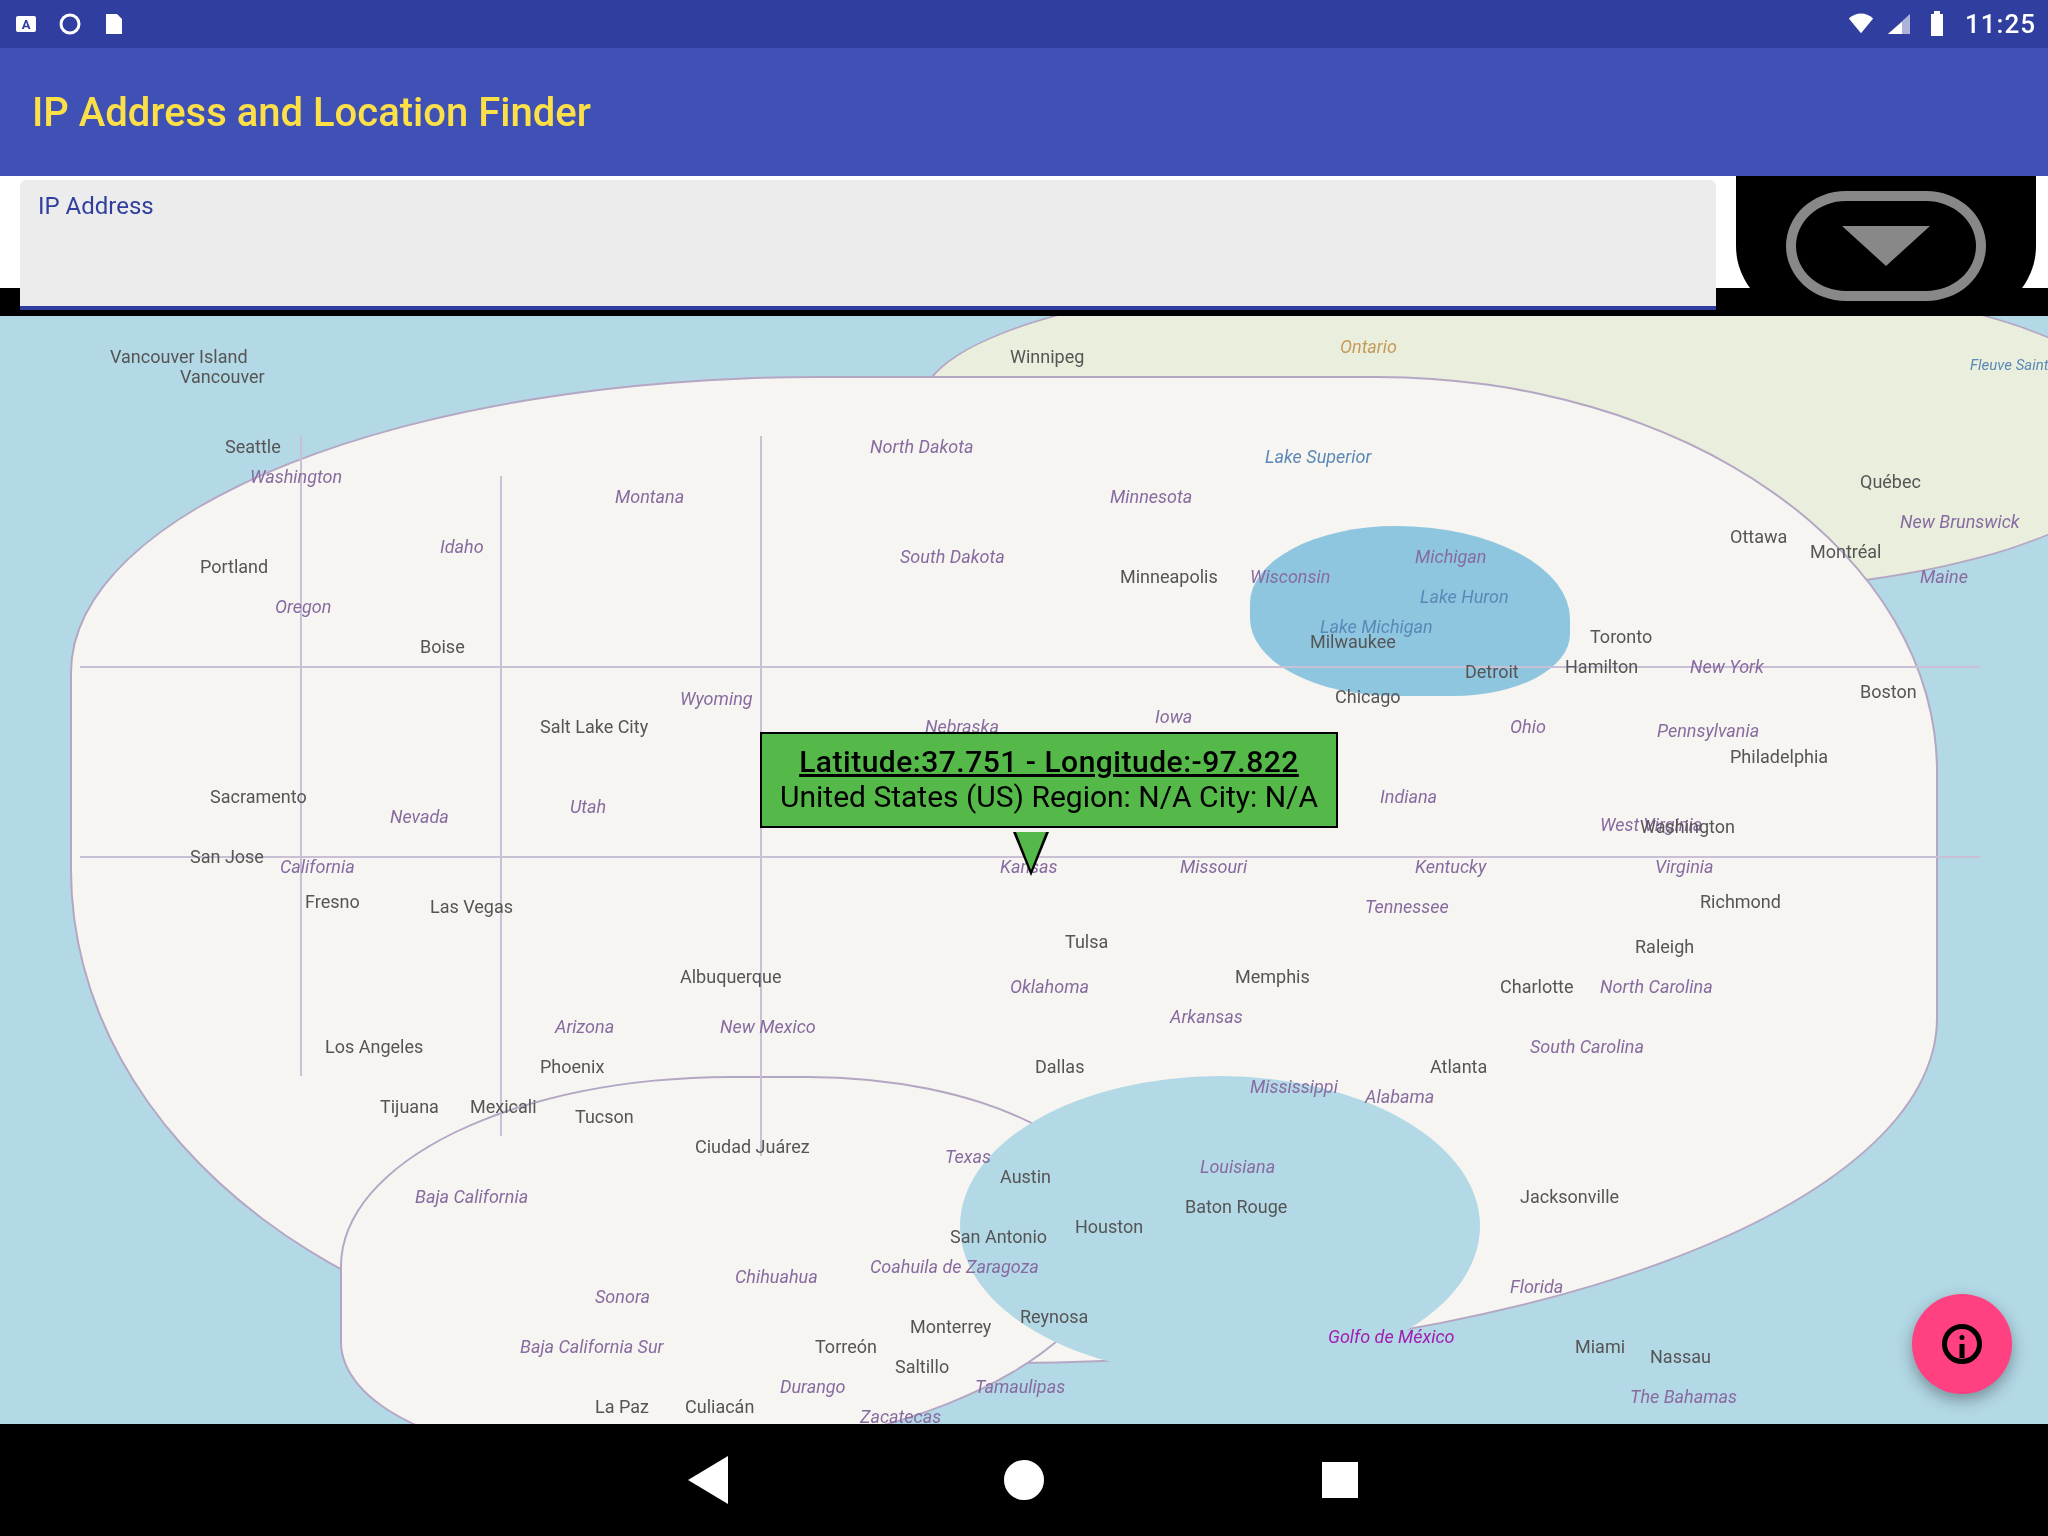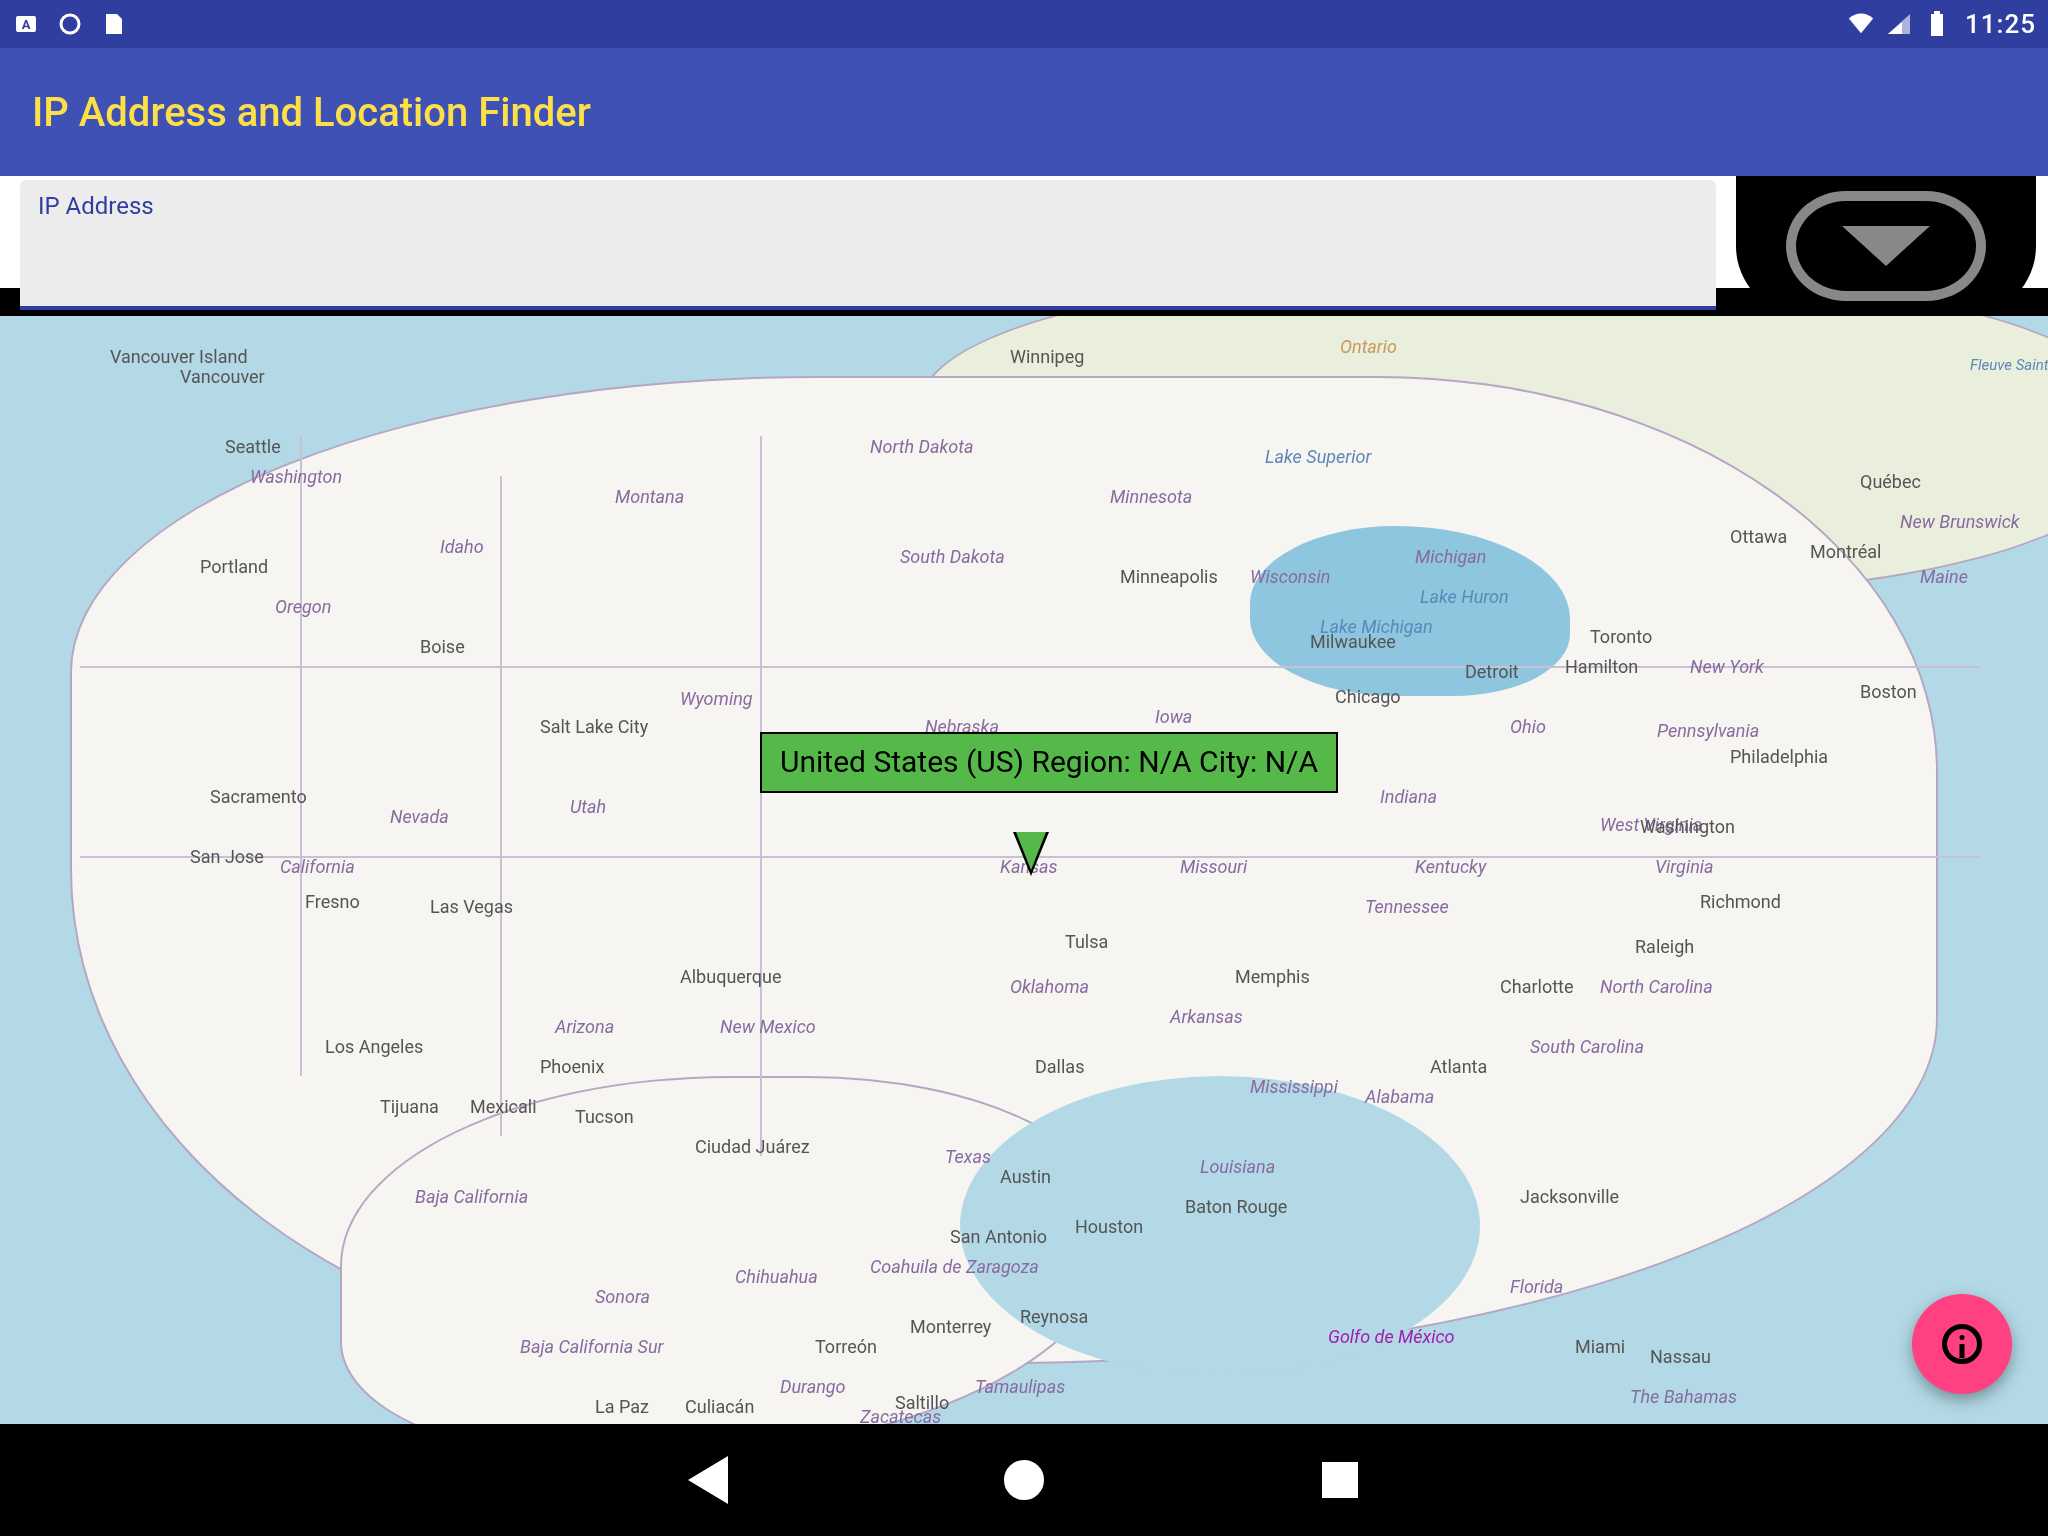--- a/index.html
+++ b/index.html
@@ -219,21 +219,21 @@
     <span class="map-city" style="left:1000px; top:850px;">Austin</span>
     <span class="map-city" style="left:950px;  top:910px;">San Antonio</span>
     <span class="map-city" style="left:1075px; top:900px;">Houston</span>
     <span class="map-label" style="left:735px;  top:950px;">Chihuahua</span>
     <span class="map-label" style="left:595px;  top:970px;">Sonora</span>
     <span class="map-label" style="left:415px;  top:870px;">Baja California</span>
     <span class="map-label" style="left:520px;  top:1020px;">Baja California Sur</span>
     <span class="map-city" style="left:815px;  top:1020px;">Torreón</span>
     <span class="map-city" style="left:910px;  top:1000px;">Monterrey</span>
     <span class="map-city" style="left:1020px; top:990px;">Reynosa</span>
-    <span class="map-city" style="left:895px;  top:1040px;margin-top:36px;">Saltillo</span>
+    <span class="map-city" style="left:895px;  top:1040px;">Saltillo</span>
     <span class="map-label" style="left:975px;  top:1060px;">Tamaulipas</span>
     <span class="map-label" style="left:780px;  top:1060px;">Durango</span>
     <span class="map-city" style="left:595px;  top:1080px;">La Paz</span>
     <span class="map-city" style="left:685px;  top:1080px;">Culiacán</span>
     <span class="map-label" style="left:860px;  top:1090px;">Zacatecas</span>
     <span class="map-label" style="left:870px;  top:940px;">Coahuila de Zaragoza</span>
     <span class="map-city" style="left:850px;  top:1105px;">México</span>
 
     <span class="map-label" style="left:870px;  top:120px;">North Dakota</span>
     <span class="map-label" style="left:900px;  top:230px;">South Dakota</span>
@@ -288,20 +288,21 @@
     <span class="map-label" style="left:1265px; top:130px; color:#5c88b8;">Lake Superior</span>
     <span class="map-label" style="left:1320px; top:300px; color:#5c88b8;">Lake Michigan</span>
     <span class="map-label" style="left:1420px; top:270px; color:#5c88b8;">Lake Huron</span>
     <span class="map-city" style="left:1500px; top:660px;">Charlotte</span>
     <span class="map-label" style="left:1600px; top:660px;">North Carolina</span>
     <span class="map-label" style="left:1530px; top:720px;">South Carolina</span>
     <span class="map-city" style="left:1635px; top:620px;">Raleigh</span>
     <span class="map-label" style="left:1970px; top:40px; font-size:15px; color:#5c88b8;">Fleuve Saint-Laurent maritime</span>
 
     <div class="callout">
+      <div class="line1">Latitude:37.751 - Longitude:-97.822</div>
       <div class="line2">United States (US) Region: N/A City: N/A</div>
     </div>
     <div class="callout-tail"></div>
     <div class="callout-tail-inner"></div>
 
     <div class="fab">
       <div class="fab-i"></div>
     </div>
   </div>
 

